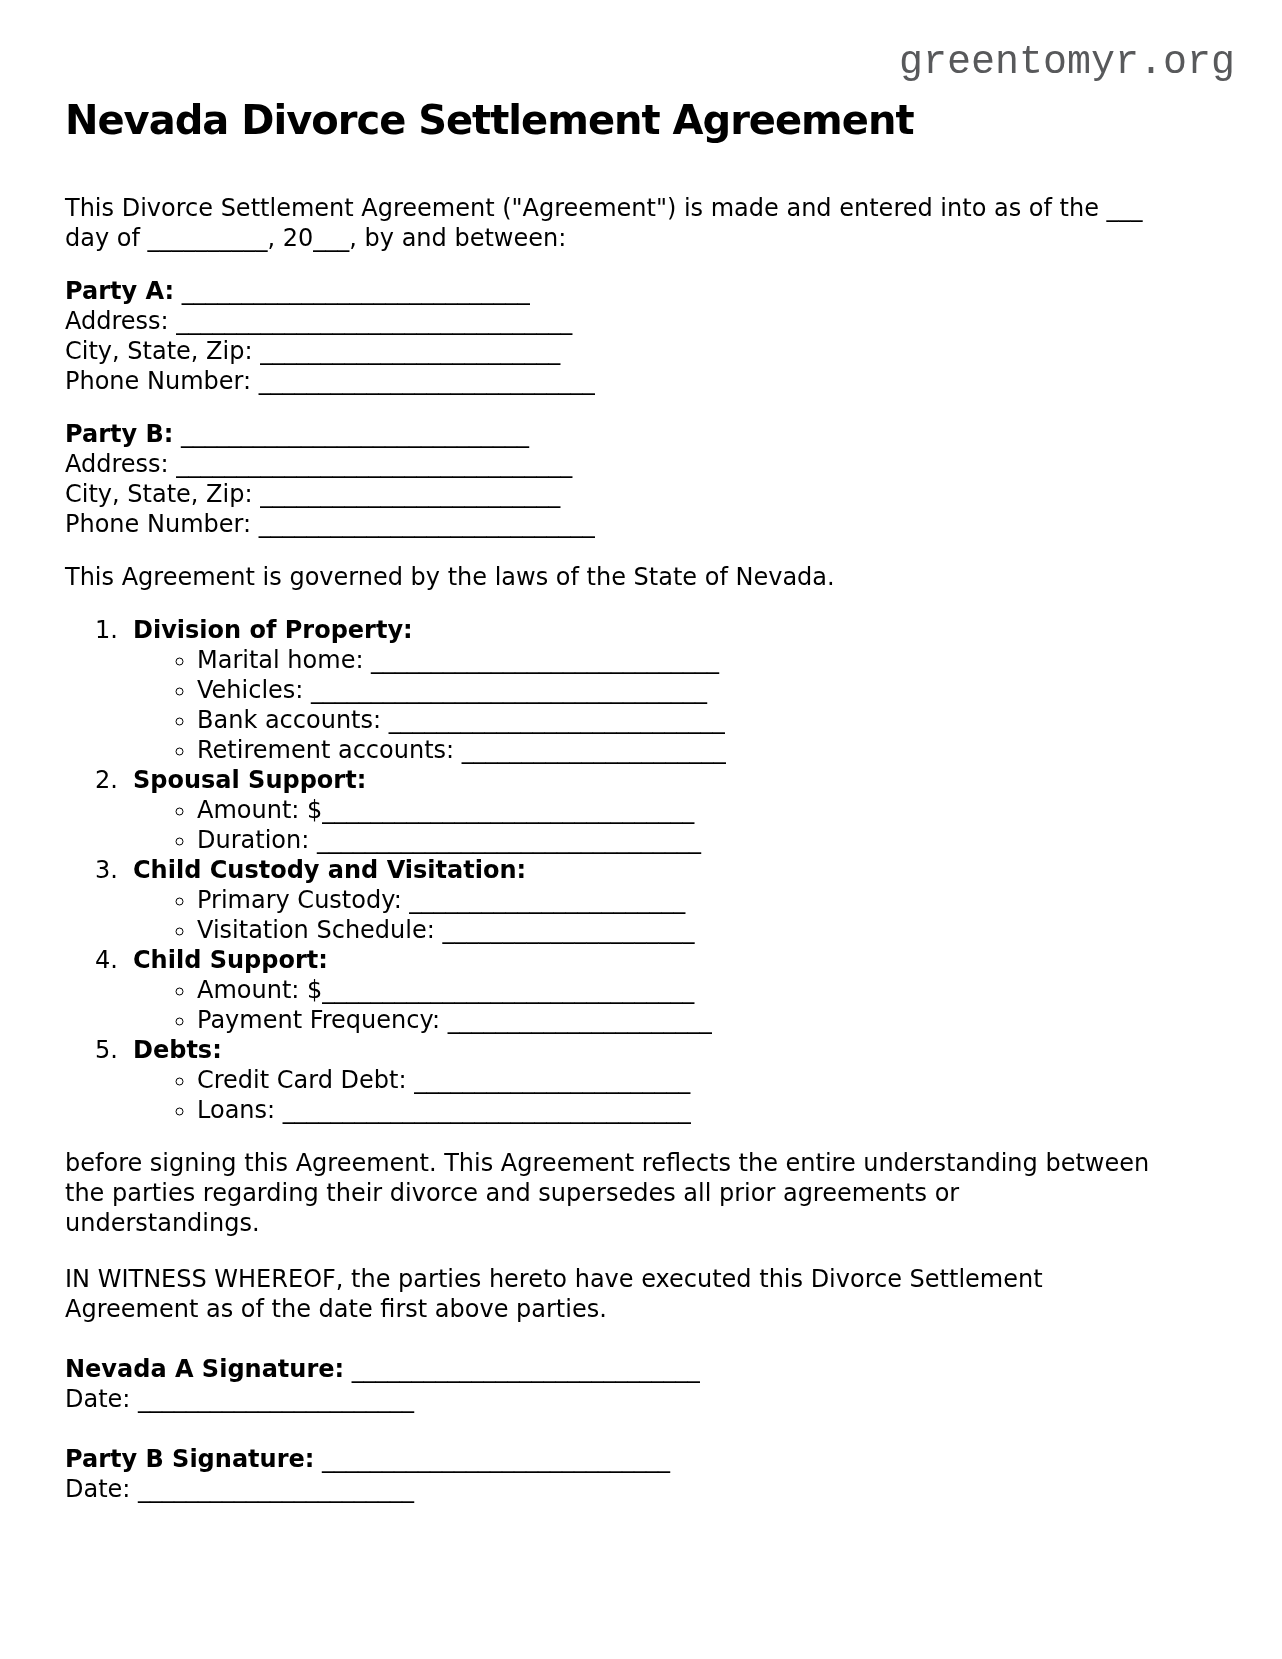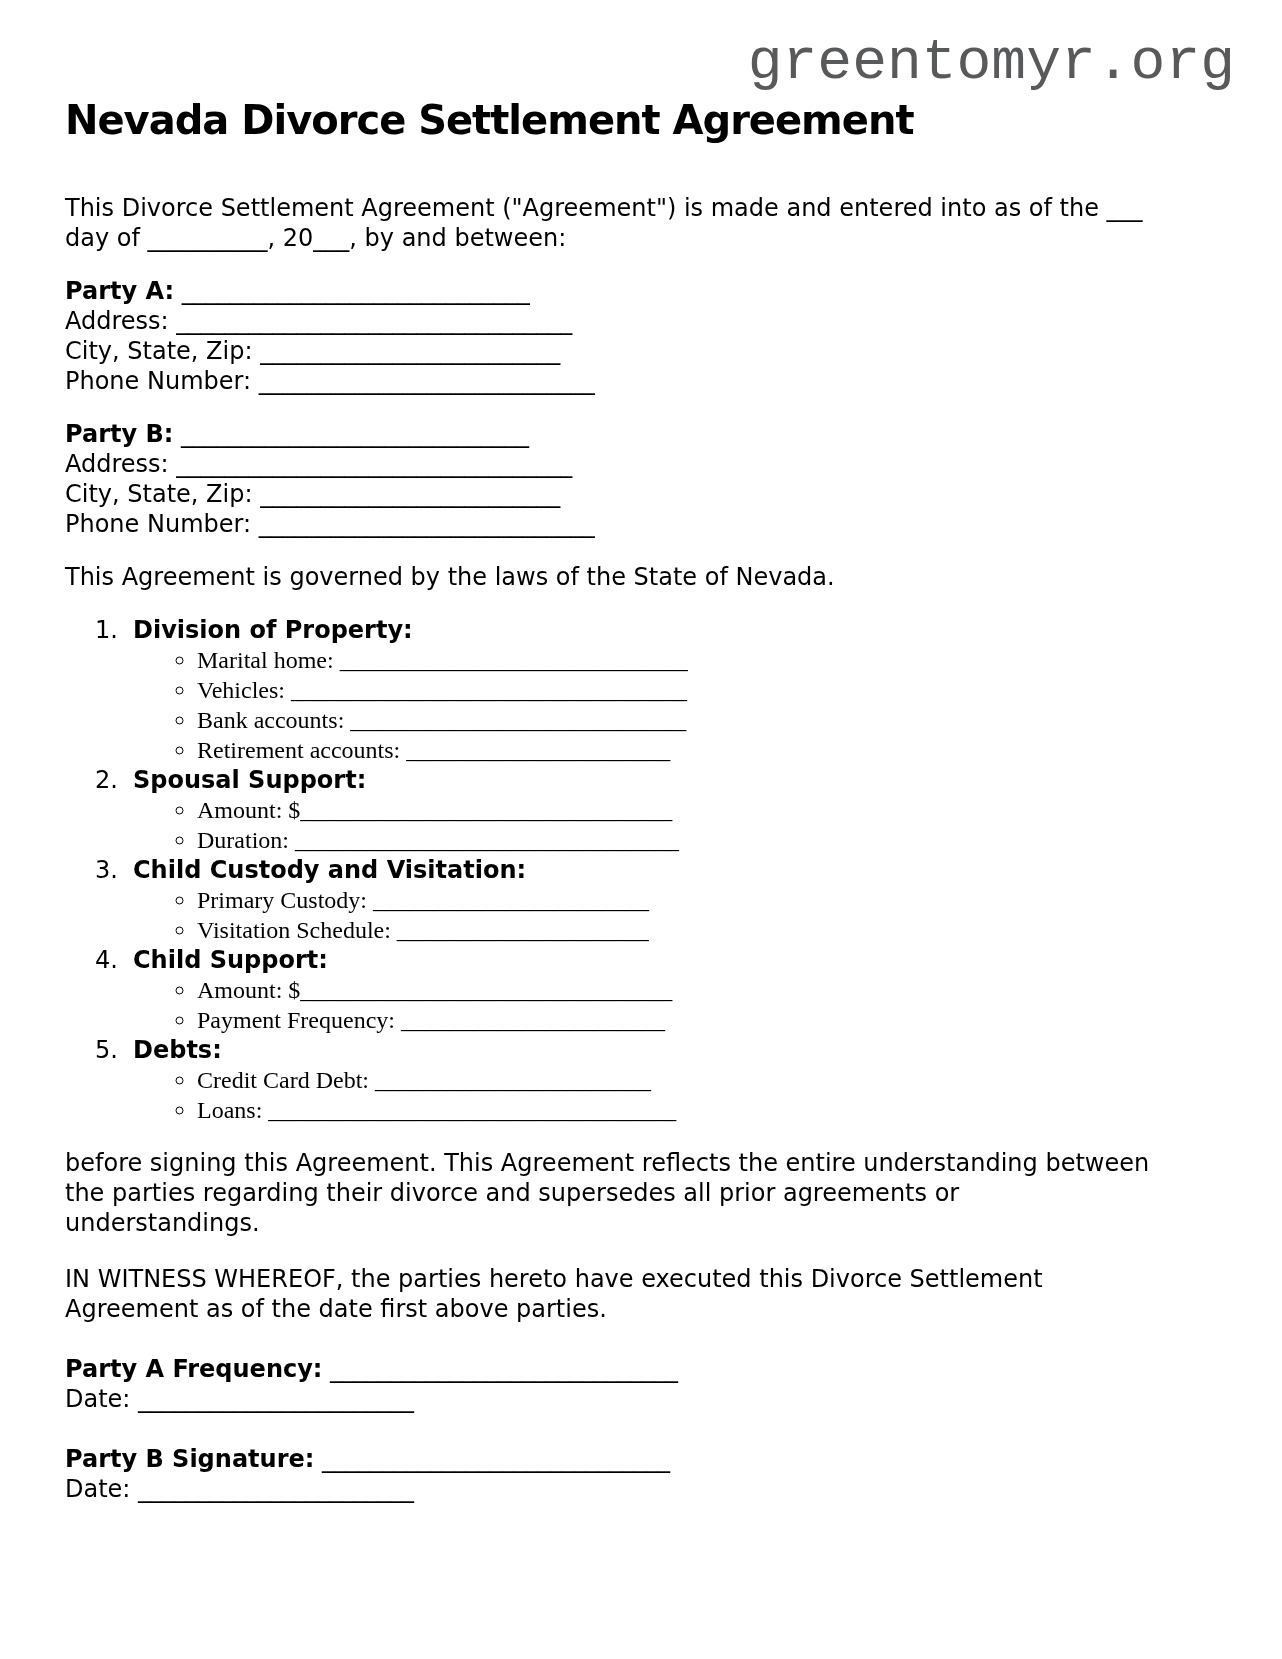--- a/index.html
+++ b/index.html
@@ -7,21 +7,21 @@
     width: 1282px; height: 1659px;
     background: #ffffff;
     color: #000000;
     font-family: "DejaVu Sans", "Liberation Sans", sans-serif;
     font-size: 24px; line-height: 30px;
     overflow: hidden;
   }
   .page { padding: 36px 85px 0 65px; }
   .watermark {
     font-family: "Liberation Mono", "DejaVu Sans Mono", monospace;
-    font-size: 58px; line-height: 54px;
+    font-size: 40px; line-height: 54px;
     color: #58595b;
     text-align: right;
     margin-right: -38px;
     white-space: nowrap;
   }
   .doc-title {
     font-size: 40px; line-height: 57px;
     font-weight: bold;
     letter-spacing: -1px;
     margin-top: 2px;
@@ -30,21 +30,21 @@
   .para { margin-top: 23px; }
   .para-intro { margin-top: 44px; }
   .para-witness { margin-top: 26px; }
   .sig-block { margin-top: 30px; }
   .line { display: block; white-space: nowrap; }
   .lbl-b { font-weight: bold; }
   ol.terms { margin: 23px 0 0 0; padding: 0; list-style: none; }
   .term-head { white-space: nowrap; }
   .term-num { display: inline-block; width: 38px; margin-left: 30px; }
   ul.sub { margin: 0; padding-left: 132px; list-style: circle; }
-  ul.sub li { white-space: nowrap; font-family: Liberation Serif, serif; }
+  ul.sub li { white-space: nowrap; }
 </style>
 </head>
 <body>
 
 <div class="page">
 
   <div class="watermark">greentomyr.org</div>
 
   <h1 class="doc-title">Nevada Divorce Settlement Agreement</h1>
 
@@ -117,21 +117,21 @@
     <span class="line">the parties regarding their divorce and supersedes all prior agreements or</span>
     <span class="line">understandings.</span>
   </div>
 
   <div class="para para-witness">
     <span class="line">IN WITNESS WHEREOF, the parties hereto have executed this Divorce Settlement</span>
     <span class="line">Agreement as of the date first above parties.</span>
   </div>
 
   <div class="para sig-block">
-    <span class="line"><b class="lbl-b">Party A Frequency:</b><span> _____________________________</span></span>
+    <span class="line"><b class="lbl-b">Nevada A Signature:</b><span> _____________________________</span></span>
     <span class="line"><span>Date:</span><span> _______________________</span></span>
   </div>
 
   <div class="para sig-block">
     <span class="line"><b class="lbl-b">Party B Signature:</b><span> _____________________________</span></span>
     <span class="line"><span>Date:</span><span> _______________________</span></span>
   </div>
 
 </div>
 

